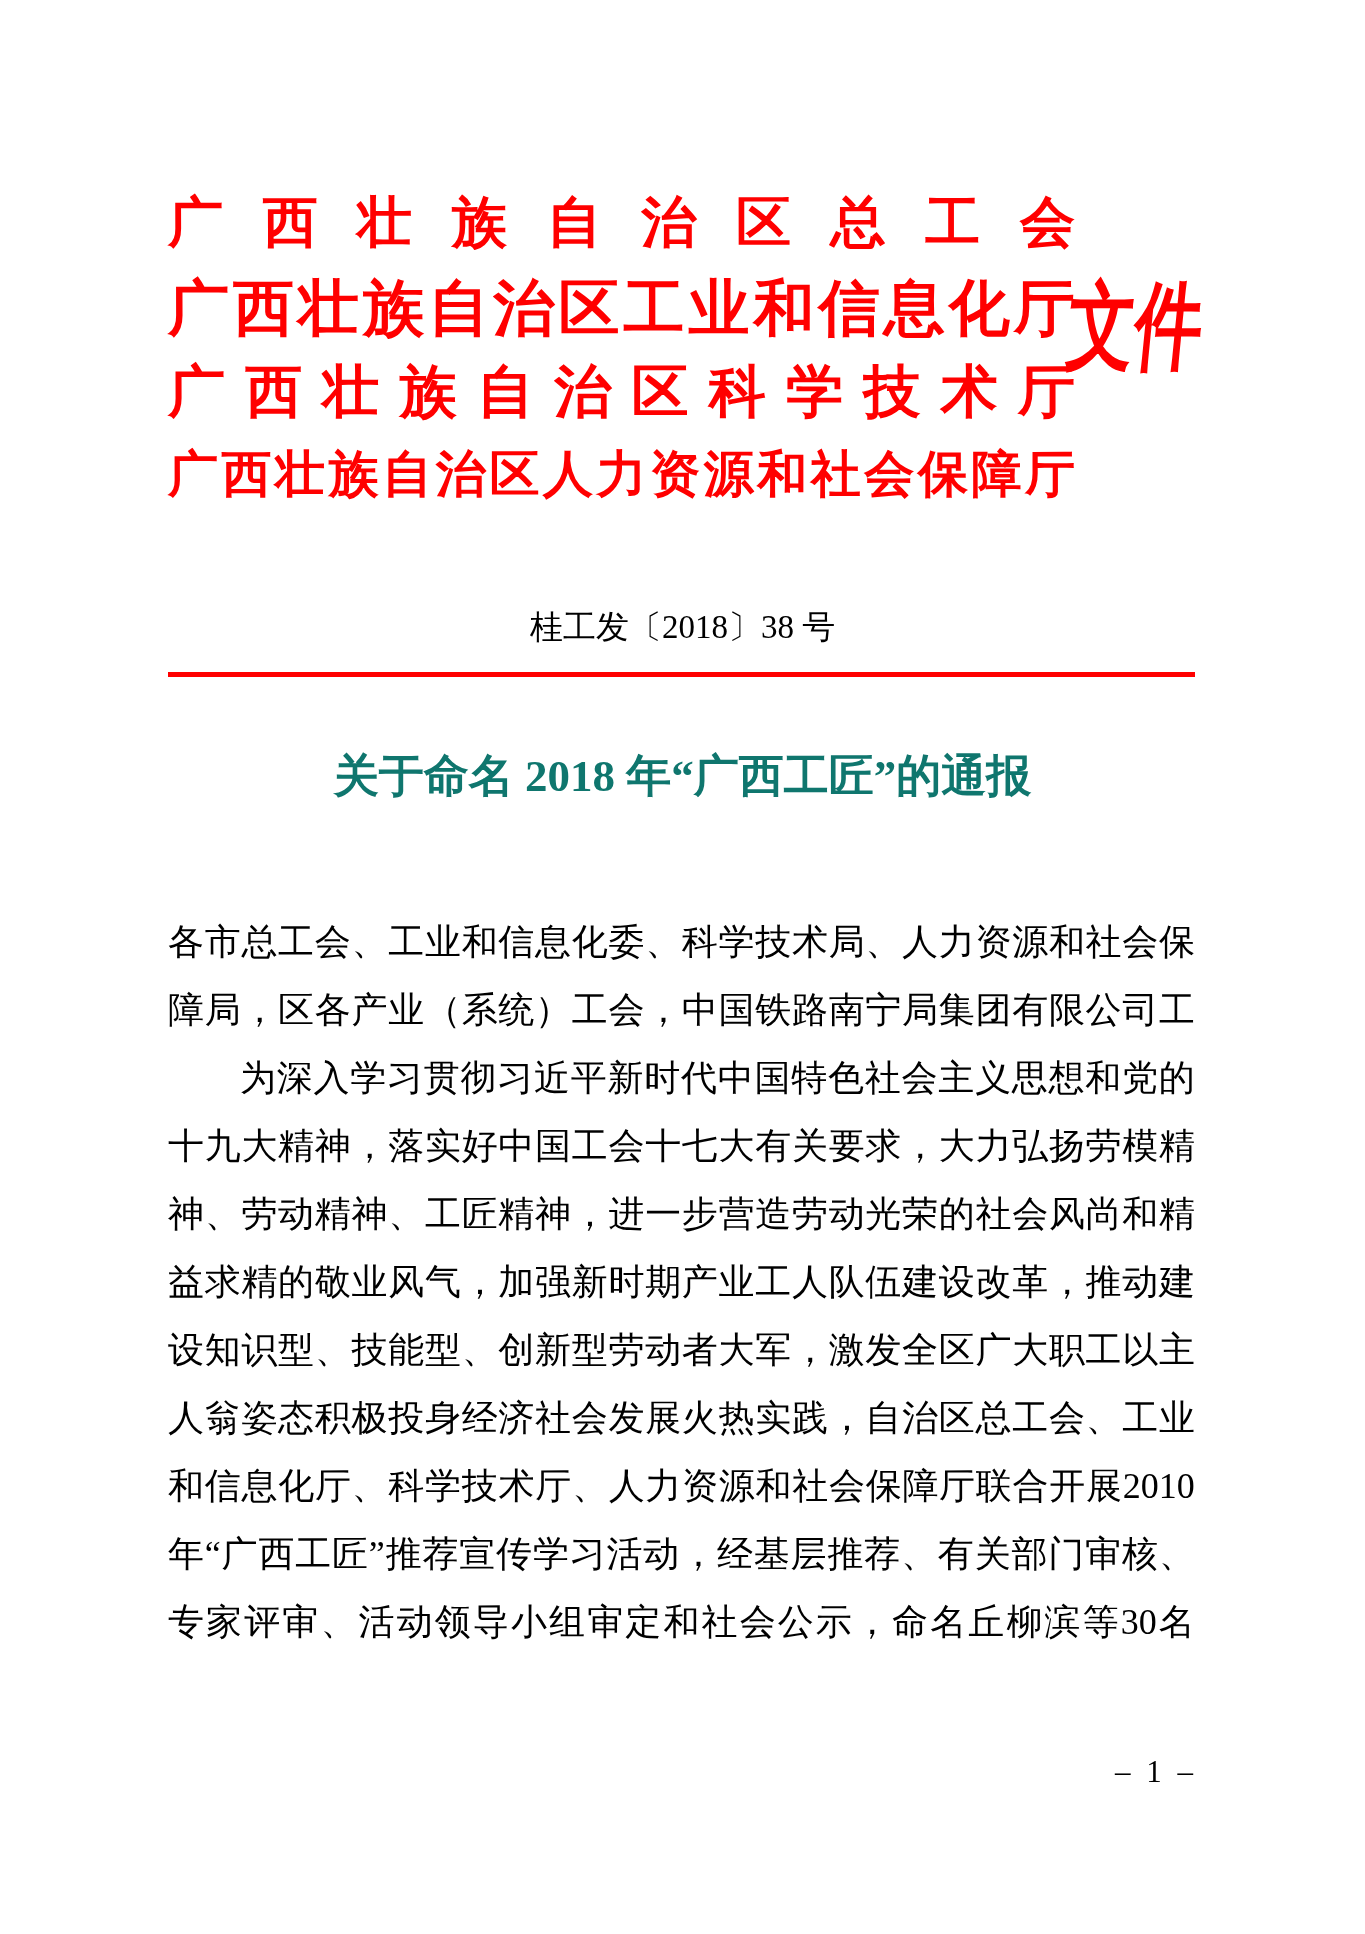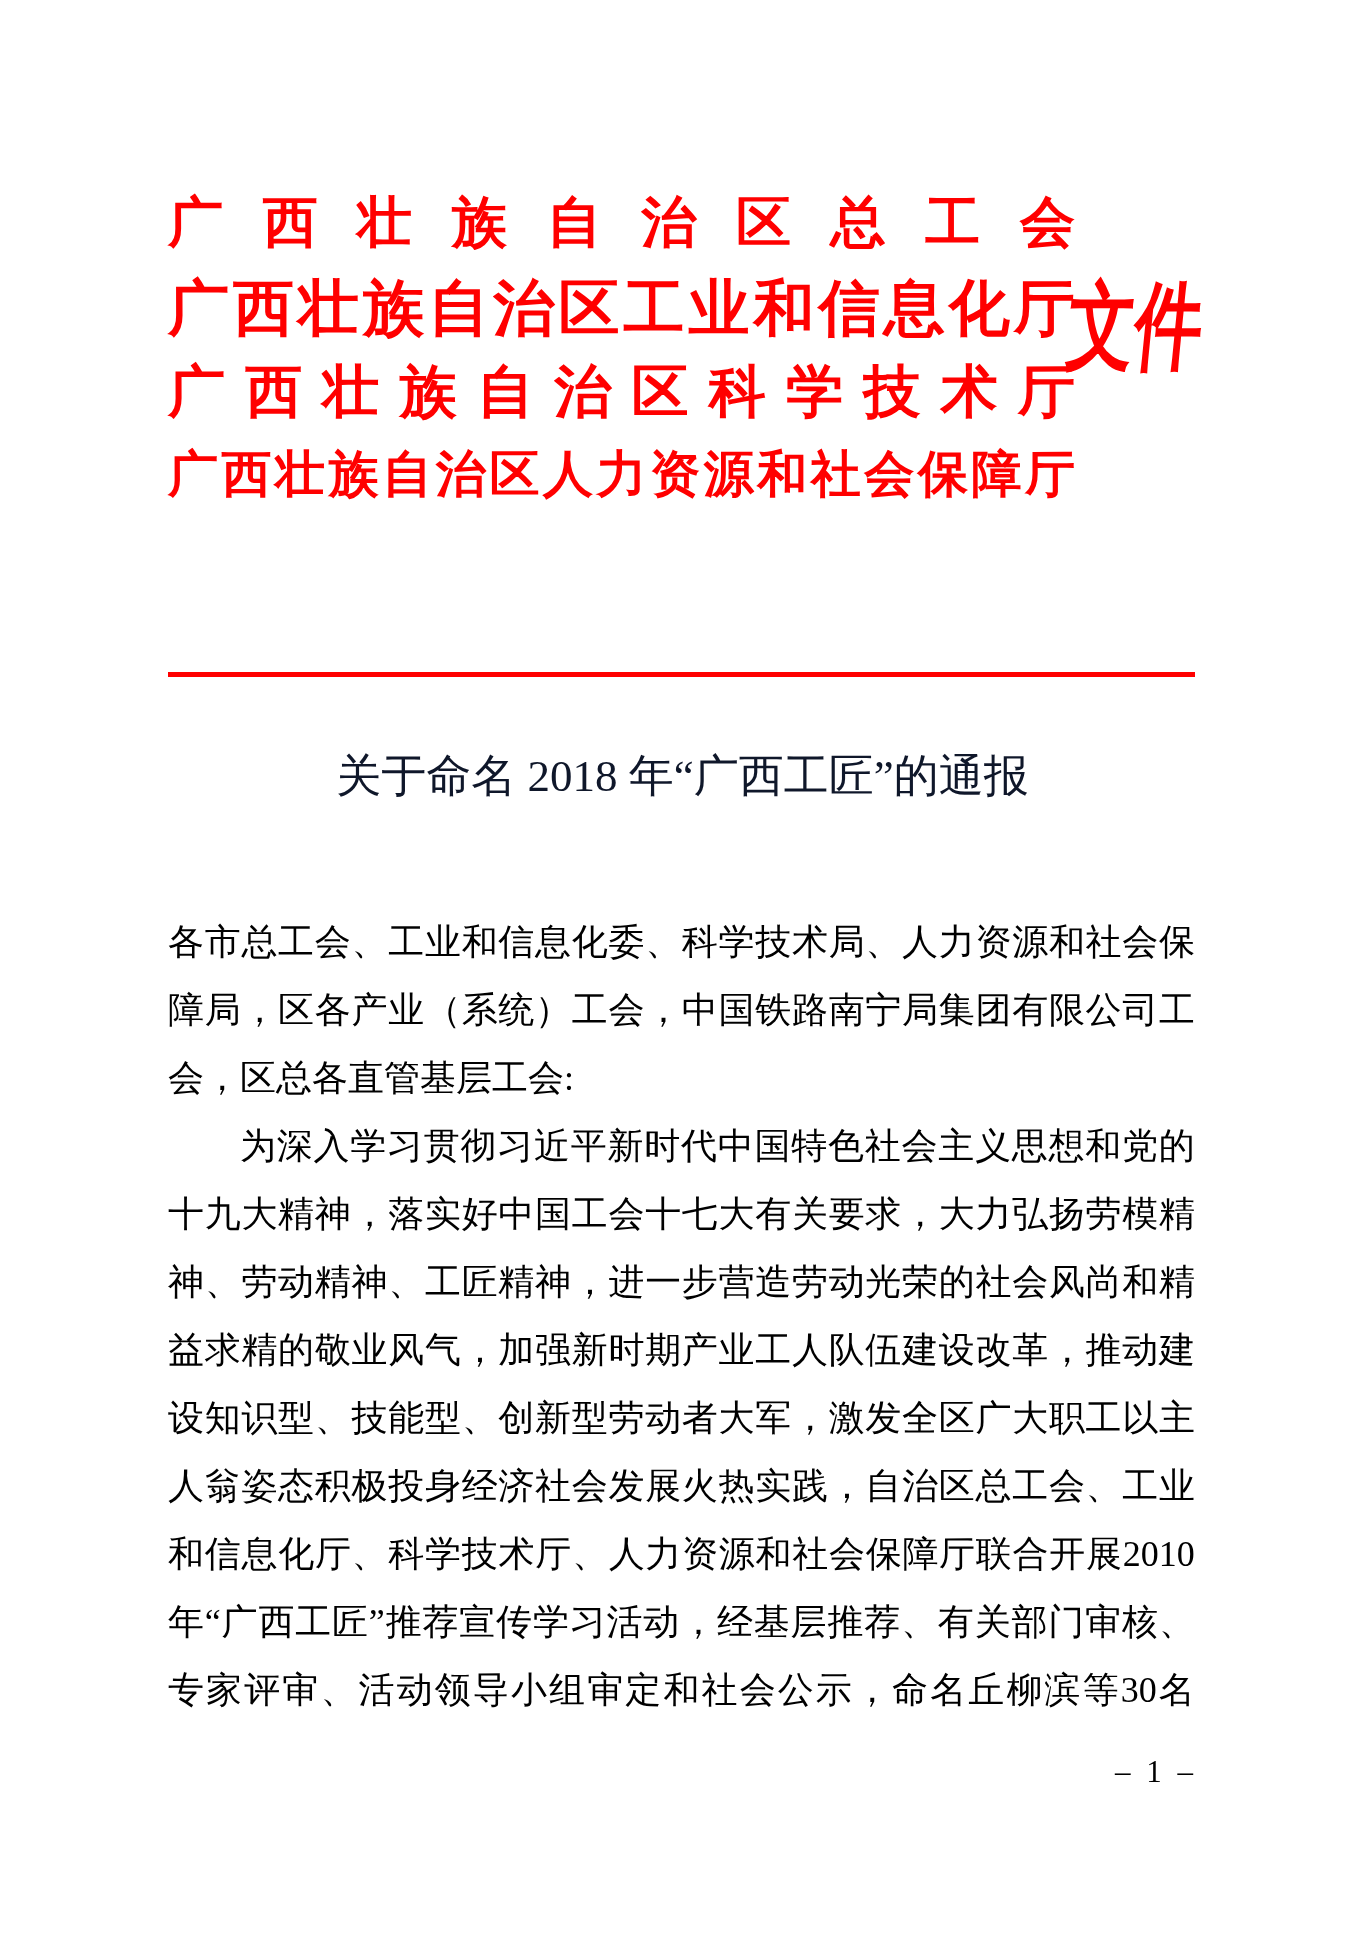--- a/index.html
+++ b/index.html
@@ -47,22 +47,22 @@
     position:absolute;left:168px;top:672px;
     width:1027px;height:5px;
     background:#ff0000;
   }
   
   .doc-title{
     position:absolute;left:0;top:745px;width:1365px;
     margin:0;
     text-align:center;
     font-size:45px;line-height:62px;
-    font-weight:normal;
-    color:#0f172a;
+    font-weight:bold;
+    color:#0f766e;
   }
   
   .doc-body{
     position:absolute;left:168px;top:908px;width:1027px;
     font-size:36px;
     color:#000;
   }
   .body-line{
     height:68px;line-height:68px;
     font-size:36px;
@@ -146,20 +146,21 @@
           <span>会</span>
           <span>保</span>
           <span>障</span>
           <span>厅</span>
         </div>
     </div>
   </div>
 
   <div class="doc-label">文件</div>
 
+  <div class="doc-number">桂工发〔2018〕38 号</div>
 
   <div class="red-rule"></div>
 
   <h1 class="doc-title">关于命名 2018 年“广西工匠”的通报</h1>
 
   <div class="doc-body">
       <div class="body-line jline">
         <span>各</span>
         <span>市</span>
         <span>总</span>
@@ -212,21 +213,20 @@
         <span>宁</span>
         <span>局</span>
         <span>集</span>
         <span>团</span>
         <span>有</span>
         <span>限</span>
         <span>公</span>
         <span>司</span>
         <span>工</span>
       </div>
-      <div class="body-line">会，区总各直管基层工会:</div>
       <div class="body-line indent jline">
         <span>为</span>
         <span>深</span>
         <span>入</span>
         <span>学</span>
         <span>习</span>
         <span>贯</span>
         <span>彻</span>
         <span>习</span>
         <span>近</span>

